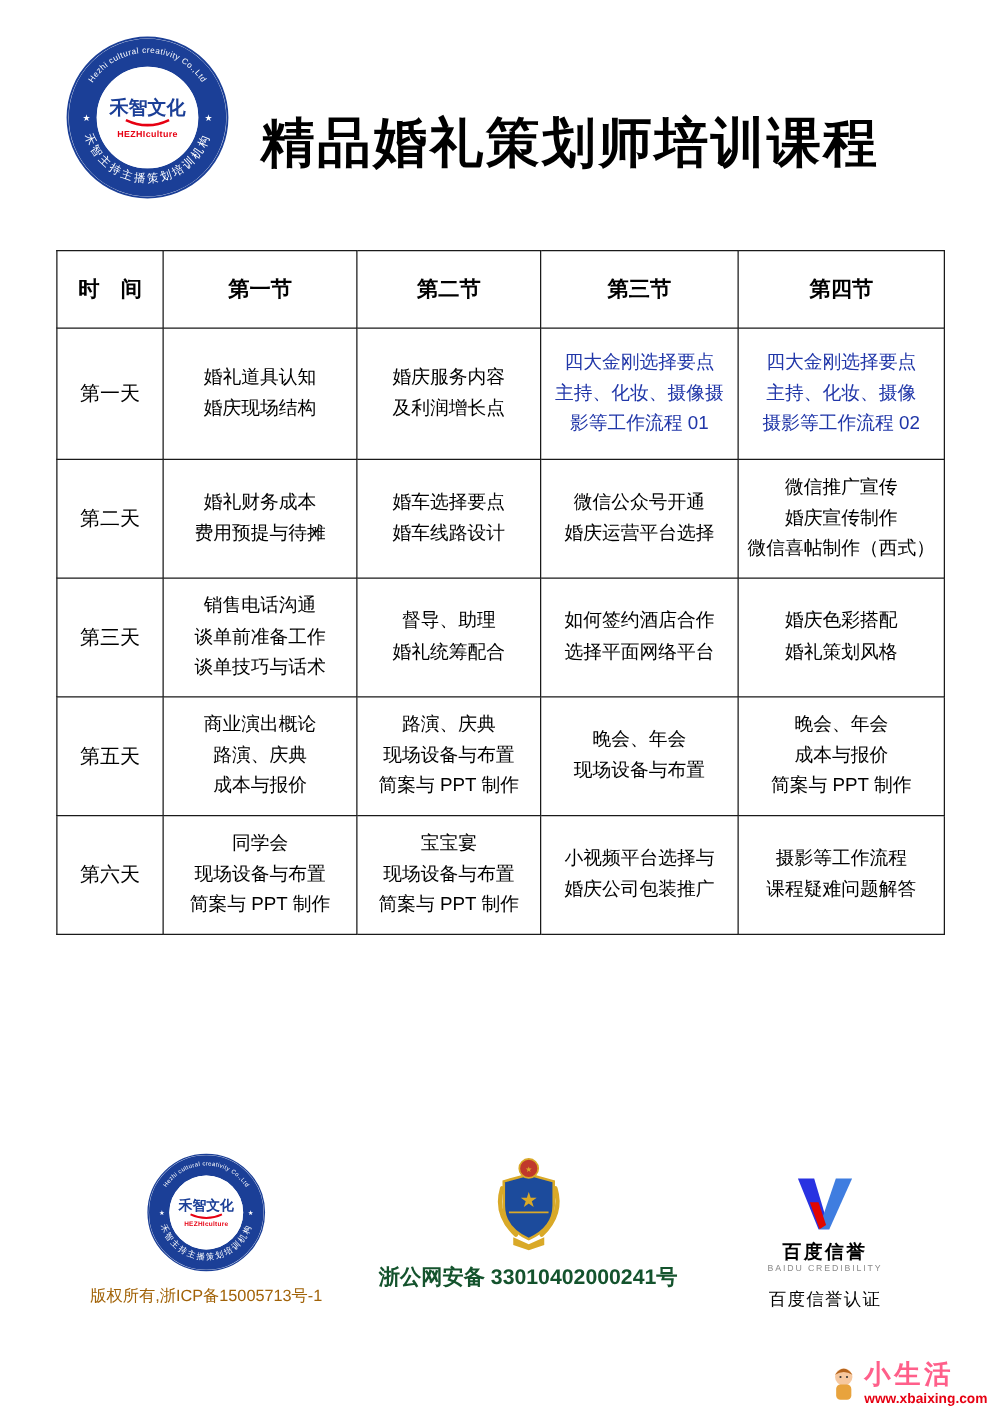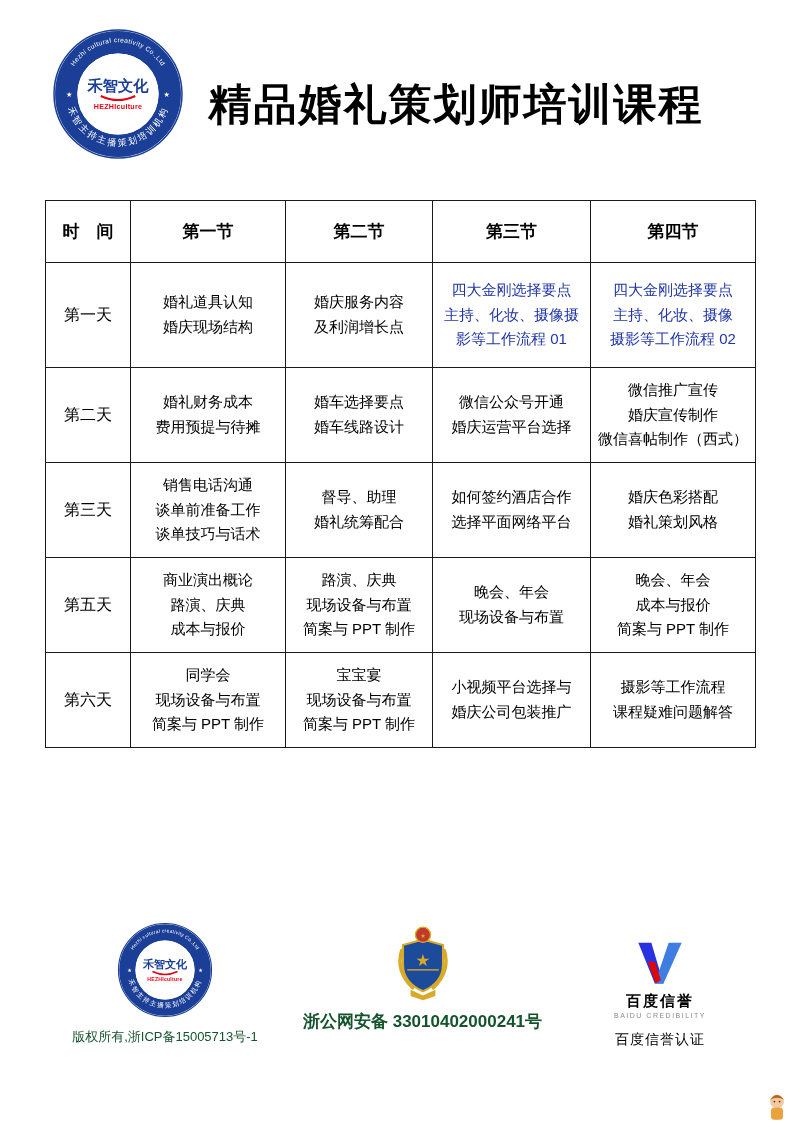--- a/index.html
+++ b/index.html
@@ -14,40 +14,40 @@
   .logo-outer { fill:#fff; stroke:var(--logo-blue); stroke-width:1.5; }
   .logo-ring  { fill:none; stroke:var(--logo-blue); stroke-width:22; }
   .logo-inner { fill:#fff; }
   .logo-arc   { font-size:6.5px; fill:#fff; letter-spacing:0.4px; }
   .logo-arc-cn{ font-size:9px; fill:#fff; letter-spacing:2px; }
   .logo-name  { font-size:15px; font-weight:bold; fill:var(--logo-blue); text-anchor:middle; }
   .logo-name-en { font-size:7px; font-weight:bold; fill:var(--accent-red); text-anchor:middle; letter-spacing:0.3px; }
   .logo-swoosh { fill:none; stroke:var(--accent-red); stroke-width:2; }
   .logo-star { font-size:7px; fill:#fff; text-anchor:middle; }
 
-  .title { position:absolute; left:180px; top:76px; width:552px; text-align:center;
+  .title { position:absolute; left:180px; top:86px; width:552px; text-align:center;
            font-size:43px; font-weight:900; letter-spacing:2px; color:#000; }
 
   
   .course-table { position:absolute; left:45px; top:200px; width:710px;
                   border-collapse:collapse; table-layout:fixed; }
   .course-table th, .course-table td { border:1px solid #1a1a1a; text-align:center;
                   vertical-align:middle; padding:4px 3px; }
   .course-table th { font-size:17px; font-weight:700; height:62px;text-align:center; }
   .day-cell { font-size:16px; font-weight:400; }
   .course-cell { font-size:15px; line-height:1.65; white-space:pre-line; font-weight:500; }
   .course-cell.blue { color:var(--blue-text); }
   .course-table tbody tr { height:95px; }
   .course-table tbody tr:nth-child(1) { height:105px; }
 
   
   .footer { position:absolute; left:0; top:922px; width:800px; height:140px; }
   .footer-col { position:absolute; display:flex; flex-direction:column; align-items:center; }
   .footer-company { left:55px; width:220px; top:0; }
-  .copyright { margin-top:10px; font-size:13px; color:#14532d; }
+  .copyright { margin-top:10px; font-size:13px; color:#a16207; }
   .footer-police { left:300px; width:245px; top:2px; }
   .police-text { margin-top:8px; font-size:17px; font-weight:800; color:#14532d; }
   .footer-baidu { left:575px; width:170px; top:18px; }
   .baidu-name { margin-top:5px; font-size:15px; font-weight:800; color:#000; letter-spacing:2px; }
   .baidu-en { font-size:7px; color:#8a8a8a; letter-spacing:1.5px; margin-top:1px; }
   .baidu-cert { margin-top:12px; font-size:14px; font-weight:400; color:#000; letter-spacing:1px; }
 
   .gold-stroke { fill:none; stroke:var(--gold); stroke-width:5; stroke-linecap:round; }
   .shield { fill:var(--shield-blue); stroke:var(--gold); stroke-width:3; }
   .badge-star { font-size:24px; fill:var(--gold); text-anchor:middle; }
@@ -227,15 +227,19 @@
   </div>
 
   <div class="watermark">
     <svg viewBox="0 0 30 38" width="26" height="33">
       <circle cx="15" cy="11" r="8" fill="#f6c89f"></circle>
       <path d="M7 9 Q15 -2 23 9 Q15 4 7 9 Z" fill="#b5651d"></path>
       <rect x="8" y="18" width="14" height="14" rx="4" fill="#e8a33d"></rect>
       <circle cx="12" cy="11" r="1" fill="#333"></circle>
       <circle cx="18" cy="11" r="1" fill="#333"></circle>
     </svg>
+    <div class="wm-text">
+      <div class="wm-name">小生活</div>
+      <div class="wm-url">www.xbaixing.com</div>
+    </div>
   </div>
 
 </div>
 
 </body></html>

